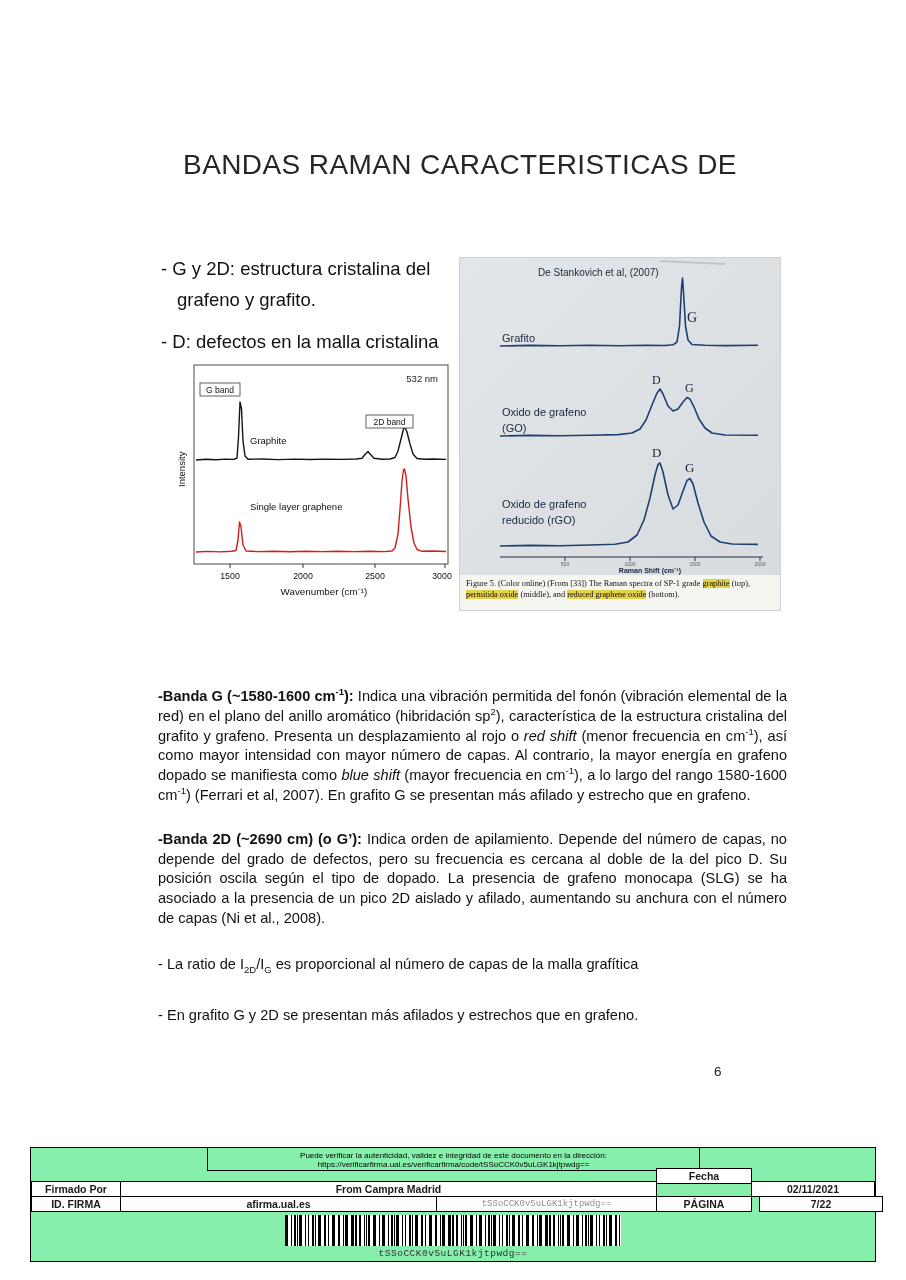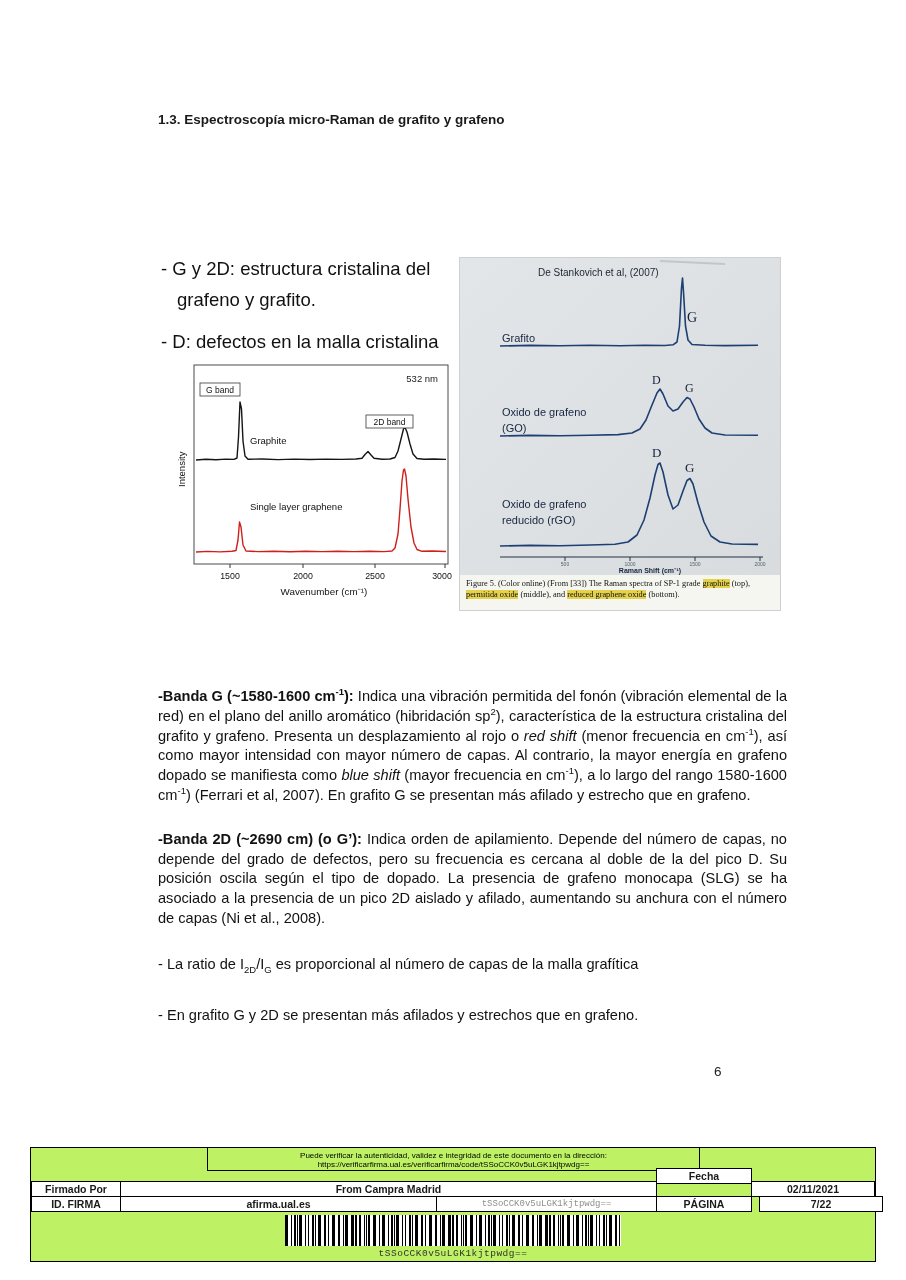--- a/index.html
+++ b/index.html
@@ -36,21 +36,21 @@
   .body-text { position:absolute; left:158px; top:687px; width:629px; font-size:14.6px; line-height:19.8px; text-align:justify; color:#121212; }
   .body-text p { margin:0; }
   .body-text .mt-a { margin-top:24px; }
   .body-text .mt-b { margin-top:26px; }
   .body-text .mt-c { margin-top:31px; }
   sup { font-size:9.5px; line-height:0; }
   sub { font-size:9.5px; line-height:0; }
 
   .pagenum { position:absolute; left:714px; top:1064px; font-size:13.5px; color:#222; }
 
-  .footer { position:absolute; left:30px; top:1147px; width:846px; height:115px; border:1px solid #000; background:#bef264; }
+  .footer { position:absolute; left:30px; top:1147px; width:846px; height:115px; border:1px solid #000; background:#86efac; }
   .verify {
     position:absolute; left:176px; top:0; width:493px; height:23px; border:1px solid #000; border-top:none;
     text-align:center; font-size:8px; line-height:9.5px; padding-top:2.5px; color:#000;
   }
   .fcell {
     position:absolute; border:1px solid #000; display:flex; align-items:center; justify-content:center;
     font-weight:bold; font-size:10.5px; height:16px; background:#fff;
   }
   .c1 { left:0; top:33px; width:90px; }
   .c2 { left:89px; top:33px; width:537px; }
@@ -63,23 +63,23 @@
   .c9 { left:720px; top:48px; width:124px;margin-left:8px; }
   .barcode-wrap { position:absolute; left:0; top:67px; width:100%; text-align:center; }
   .barcode { margin:0 auto; width:336px; height:31px; display:flex; overflow:hidden; background:#fff; }
   .barcode-text { margin-top:2px; font-family:"Liberation Mono", monospace; font-size:9.5px; color:#333; letter-spacing:.5px; }
 </style>
 </head>
 <body>
 
 <div class="page">
 
-  <div class="h13">1.3. Espectroscopía micro-Raman de grafito y grafeno</div>
 
   <div class="big-title">
+    <div>BANDAS RAMAN CARACTERISTICAS DE</div>
   </div>
 
   <div class="bullets1">
     <div>-  G y 2D: estructura cristalina del</div>
     <div class="indent">grafeno y grafito.</div>
   </div>
   <div class="bullet2">- D: defectos en la malla cristalina</div>
 
   <div class="left-chart">
     <svg viewBox="0 0 282 242" width="282" height="242">

